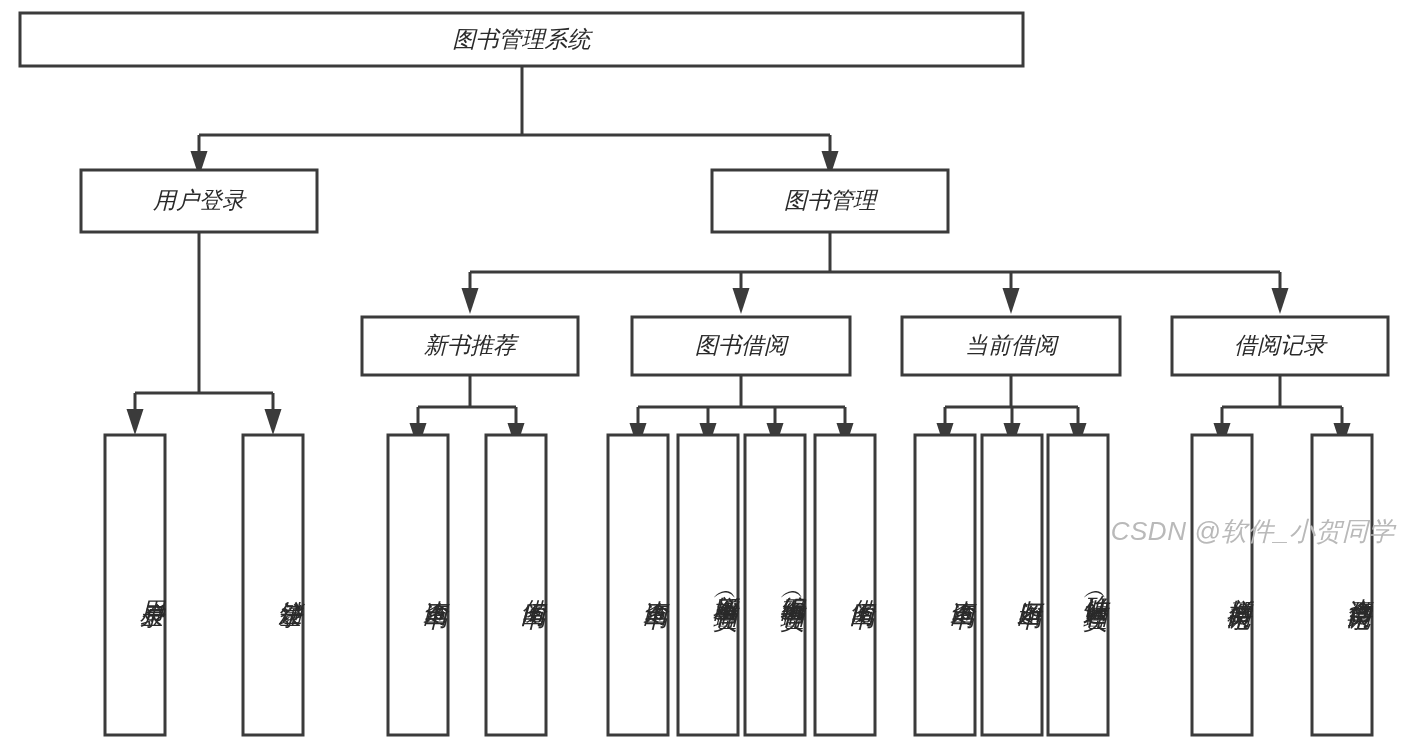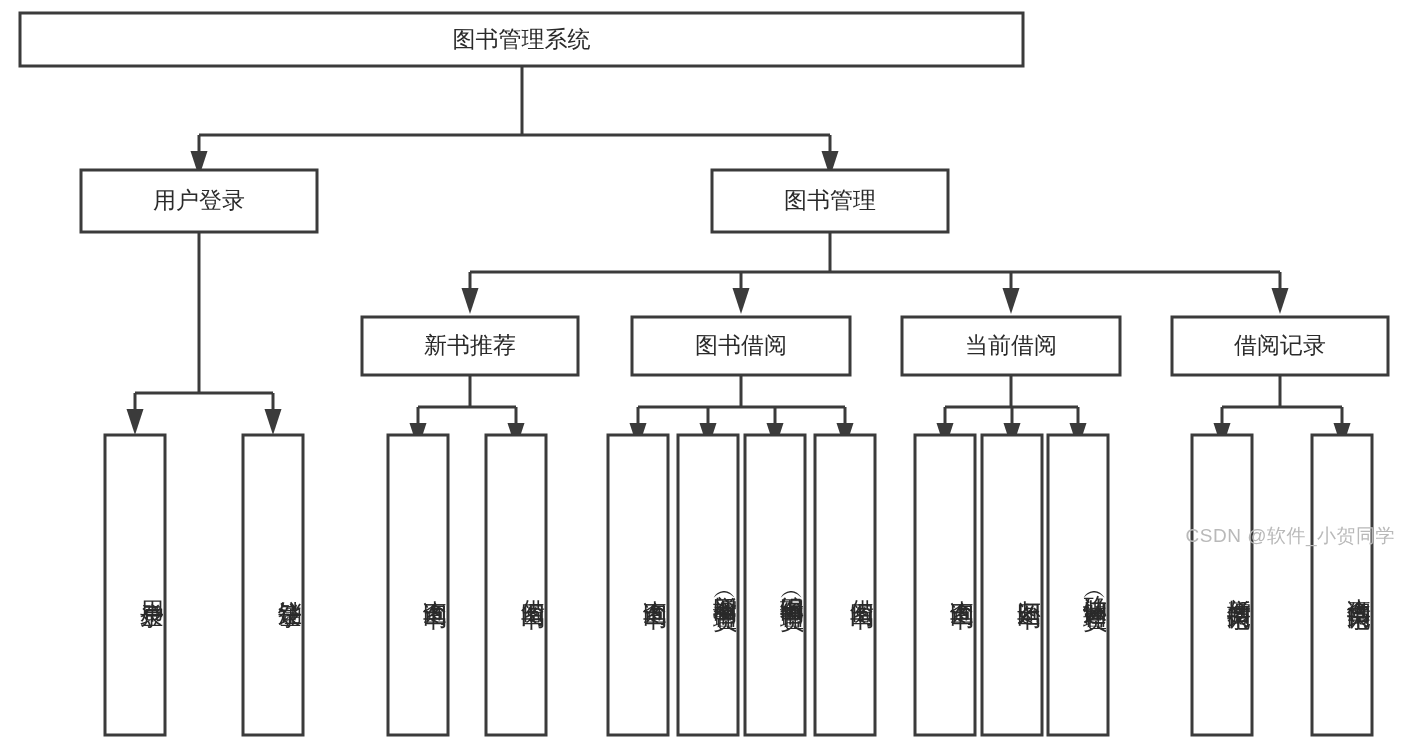--- a/index.html
+++ b/index.html
@@ -12,20 +12,21 @@
     width: 1405px;
     height: 747px;
     font-family: "Liberation Sans", "DejaVu Sans", sans-serif;
     overflow: hidden;
     position: relative;
   }
   #diagram-root {
     position: relative;
     width: 1405px;
     height: 553px;
+    font-style: italic;
   }
   svg#flowchart {
     position: absolute;
     top: 0;
     left: 0;
     display: block;
   }
   .node-box {
     fill: #ffffff;
     stroke: #3b3b3b;
@@ -64,21 +65,21 @@
   }
   .leaf-hit {
     position: absolute;
     background: transparent;
   }
   .watermark {
     position: absolute;
     right: 10px;
     bottom: 4px;
     font-family: "Liberation Sans", "DejaVu Sans", sans-serif;
-    font-size: 19px;
+    font-size: 26px;
     color: #b9b9b9;
     letter-spacing: 0.5px;
     white-space: nowrap;
     user-select: none;
   }
 </style>
 </head>
 <body>
 
 <div id="diagram-root">

